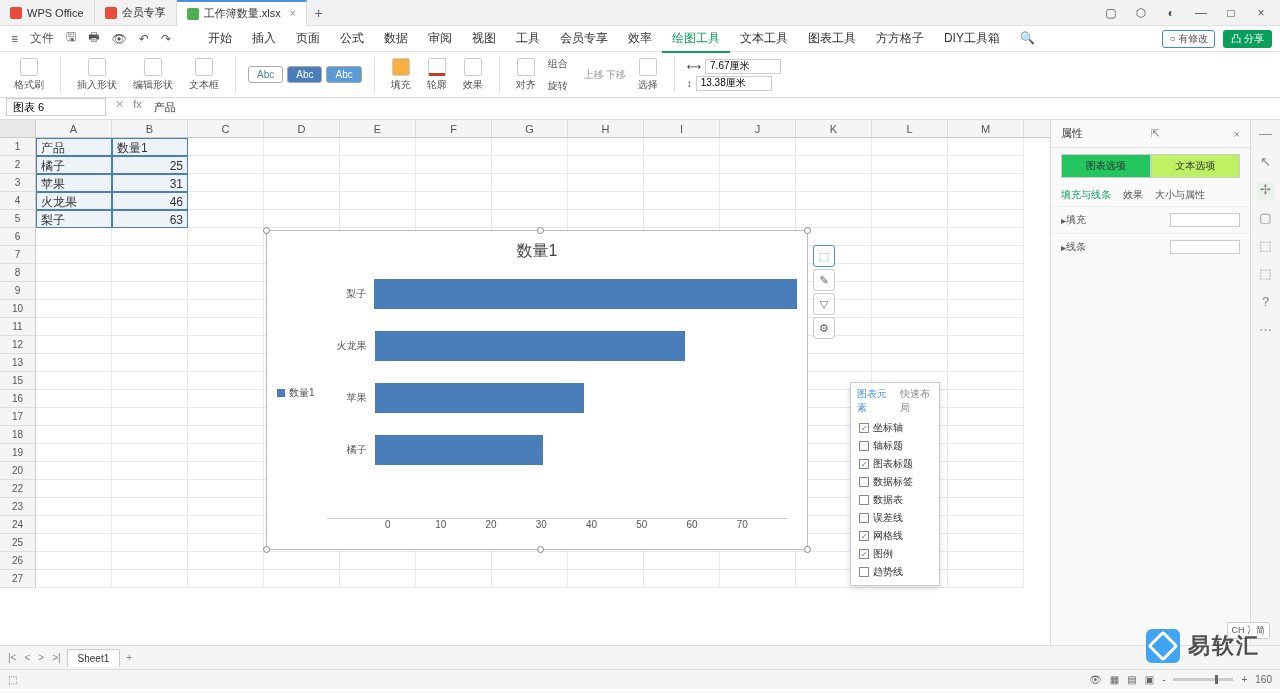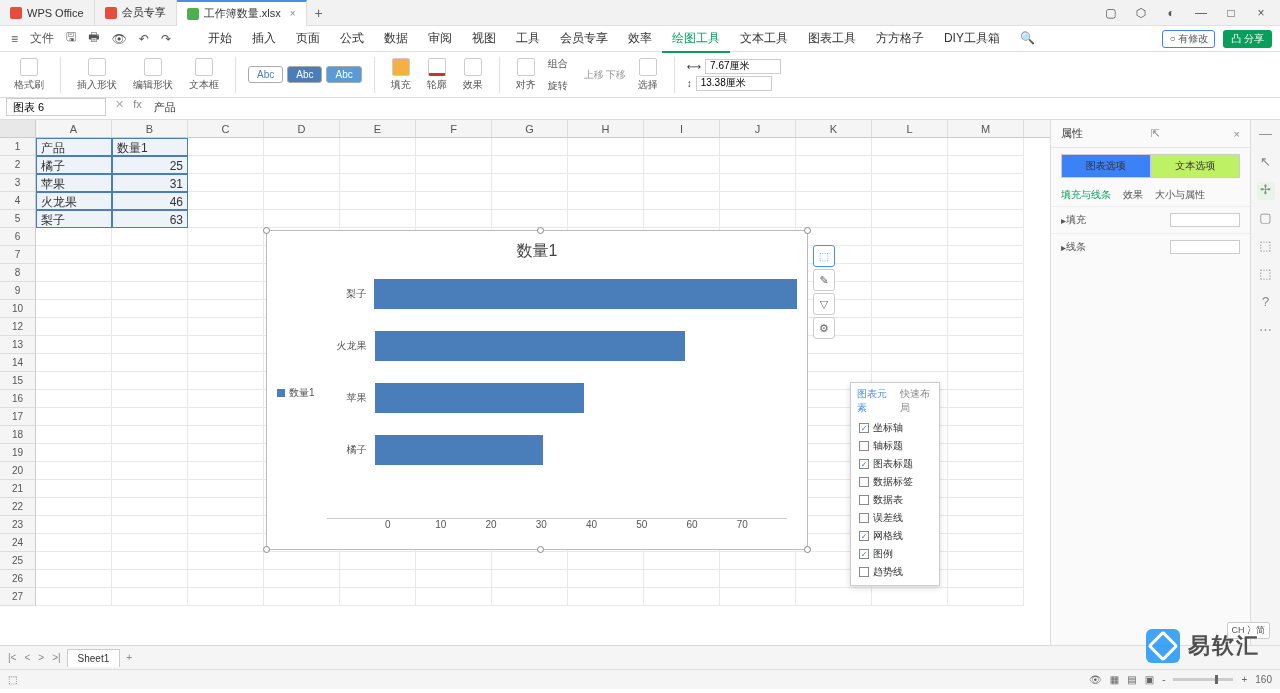--- a/index.html
+++ b/index.html
@@ -69,21 +69,21 @@
 .popup-tabs{display:flex;padding:0 6px 4px;gap:10px}
 .popup-tab{color:#4a90e2;font-size:10px}
 .popup-tab.inactive{color:#888}
 .popup-item{display:flex;align-items:center;padding:2px 8px;gap:4px}
 .popup-chk{width:10px;height:10px;border:1px solid #888;display:flex;align-items:center;justify-content:center;font-size:8px;color:#4a7ebb}
 .right-panel{width:200px;border-left:1px solid #ddd;background:#fafafa}
 .rp-title{padding:6px 10px;font-size:11px;color:#333;display:flex;align-items:center;border-bottom:1px solid #e5e5e5}
 .rp-close{margin-left:auto;color:#888}
 .rp-tabs{display:flex;padding:6px 10px;gap:0}
 .rp-tab{flex:1;text-align:center;padding:4px;font-size:10px;border:1px solid #ccc;background:#bef264}
-.rp-tab.active{background:#3b82f6}
+.rp-tab.active{background:#22c55e}
 .rp-subtabs{display:flex;padding:4px 10px;gap:12px;font-size:10px}
 .rp-subtab{color:#555}
 .rp-subtab.active{color:#0a9e5c}
 .rp-section{padding:6px 10px;display:flex;align-items:center;font-size:10px;color:#555;border-top:1px solid #eee}
 .rp-sel{margin-left:auto;width:70px;height:14px;border:1px solid #ccc;background:#fff}
 .side-icons{width:30px;background:#f5f5f5;border-left:1px solid #ddd;display:flex;flex-direction:column;align-items:center;padding-top:6px;gap:10px}
 .side-ico{width:18px;height:18px;color:#888;font-size:13px;text-align:center}
 .sheet-tabs{height:24px;display:flex;align-items:center;border-top:1px solid #ddd;background:#f5f5f5;padding:0 6px;gap:4px}
 .sheet-nav{color:#888;font-size:10px;padding:0 2px}
 .sheet-tab{background:#fff;border:1px solid #ccc;border-bottom:none;padding:3px 10px;font-size:10px}
@@ -404,20 +404,36 @@
           <div class="cell"></div>
           <div class="cell"></div>
           <div class="cell"></div>
           <div class="cell"></div>
           <div class="cell"></div>
           <div class="cell"></div>
           <div class="cell"></div>
           <div class="cell"></div>
         </div>
         <div class="row">
+          <div class="row-h">11</div>
+          <div class="cell"></div>
+          <div class="cell"></div>
+          <div class="cell"></div>
+          <div class="cell"></div>
+          <div class="cell"></div>
+          <div class="cell"></div>
+          <div class="cell"></div>
+          <div class="cell"></div>
+          <div class="cell"></div>
+          <div class="cell"></div>
+          <div class="cell"></div>
+          <div class="cell"></div>
+          <div class="cell"></div>
+        </div>
+        <div class="row">
           <div class="row-h">12</div>
           <div class="cell"></div>
           <div class="cell"></div>
           <div class="cell"></div>
           <div class="cell"></div>
           <div class="cell"></div>
           <div class="cell"></div>
           <div class="cell"></div>
           <div class="cell"></div>
           <div class="cell"></div>
@@ -436,36 +452,20 @@
           <div class="cell"></div>
           <div class="cell"></div>
           <div class="cell"></div>
           <div class="cell"></div>
           <div class="cell"></div>
           <div class="cell"></div>
           <div class="cell"></div>
           <div class="cell"></div>
         </div>
         <div class="row">
-          <div class="row-h">14</div>
-          <div class="cell"></div>
-          <div class="cell"></div>
-          <div class="cell"></div>
-          <div class="cell"></div>
-          <div class="cell"></div>
-          <div class="cell"></div>
-          <div class="cell"></div>
-          <div class="cell"></div>
-          <div class="cell"></div>
-          <div class="cell"></div>
-          <div class="cell"></div>
-          <div class="cell"></div>
-          <div class="cell"></div>
-        </div>
-        <div class="row">
           <div class="row-h">15</div>
           <div class="cell"></div>
           <div class="cell"></div>
           <div class="cell"></div>
           <div class="cell"></div>
           <div class="cell"></div>
           <div class="cell"></div>
           <div class="cell"></div>
           <div class="cell"></div>
           <div class="cell"></div>
@@ -533,36 +533,20 @@
           <div class="cell"></div>
           <div class="cell"></div>
           <div class="cell"></div>
           <div class="cell"></div>
           <div class="cell"></div>
           <div class="cell"></div>
           <div class="cell"></div>
         </div>
         <div class="row">
           <div class="row-h">20</div>
-          <div class="cell"></div>
-          <div class="cell"></div>
-          <div class="cell"></div>
-          <div class="cell"></div>
-          <div class="cell"></div>
-          <div class="cell"></div>
-          <div class="cell"></div>
-          <div class="cell"></div>
-          <div class="cell"></div>
-          <div class="cell"></div>
-          <div class="cell"></div>
-          <div class="cell"></div>
-          <div class="cell"></div>
-        </div>
-        <div class="row">
-          <div class="row-h">21</div>
           <div class="cell"></div>
           <div class="cell"></div>
           <div class="cell"></div>
           <div class="cell"></div>
           <div class="cell"></div>
           <div class="cell"></div>
           <div class="cell"></div>
           <div class="cell"></div>
           <div class="cell"></div>
           <div class="cell"></div>

